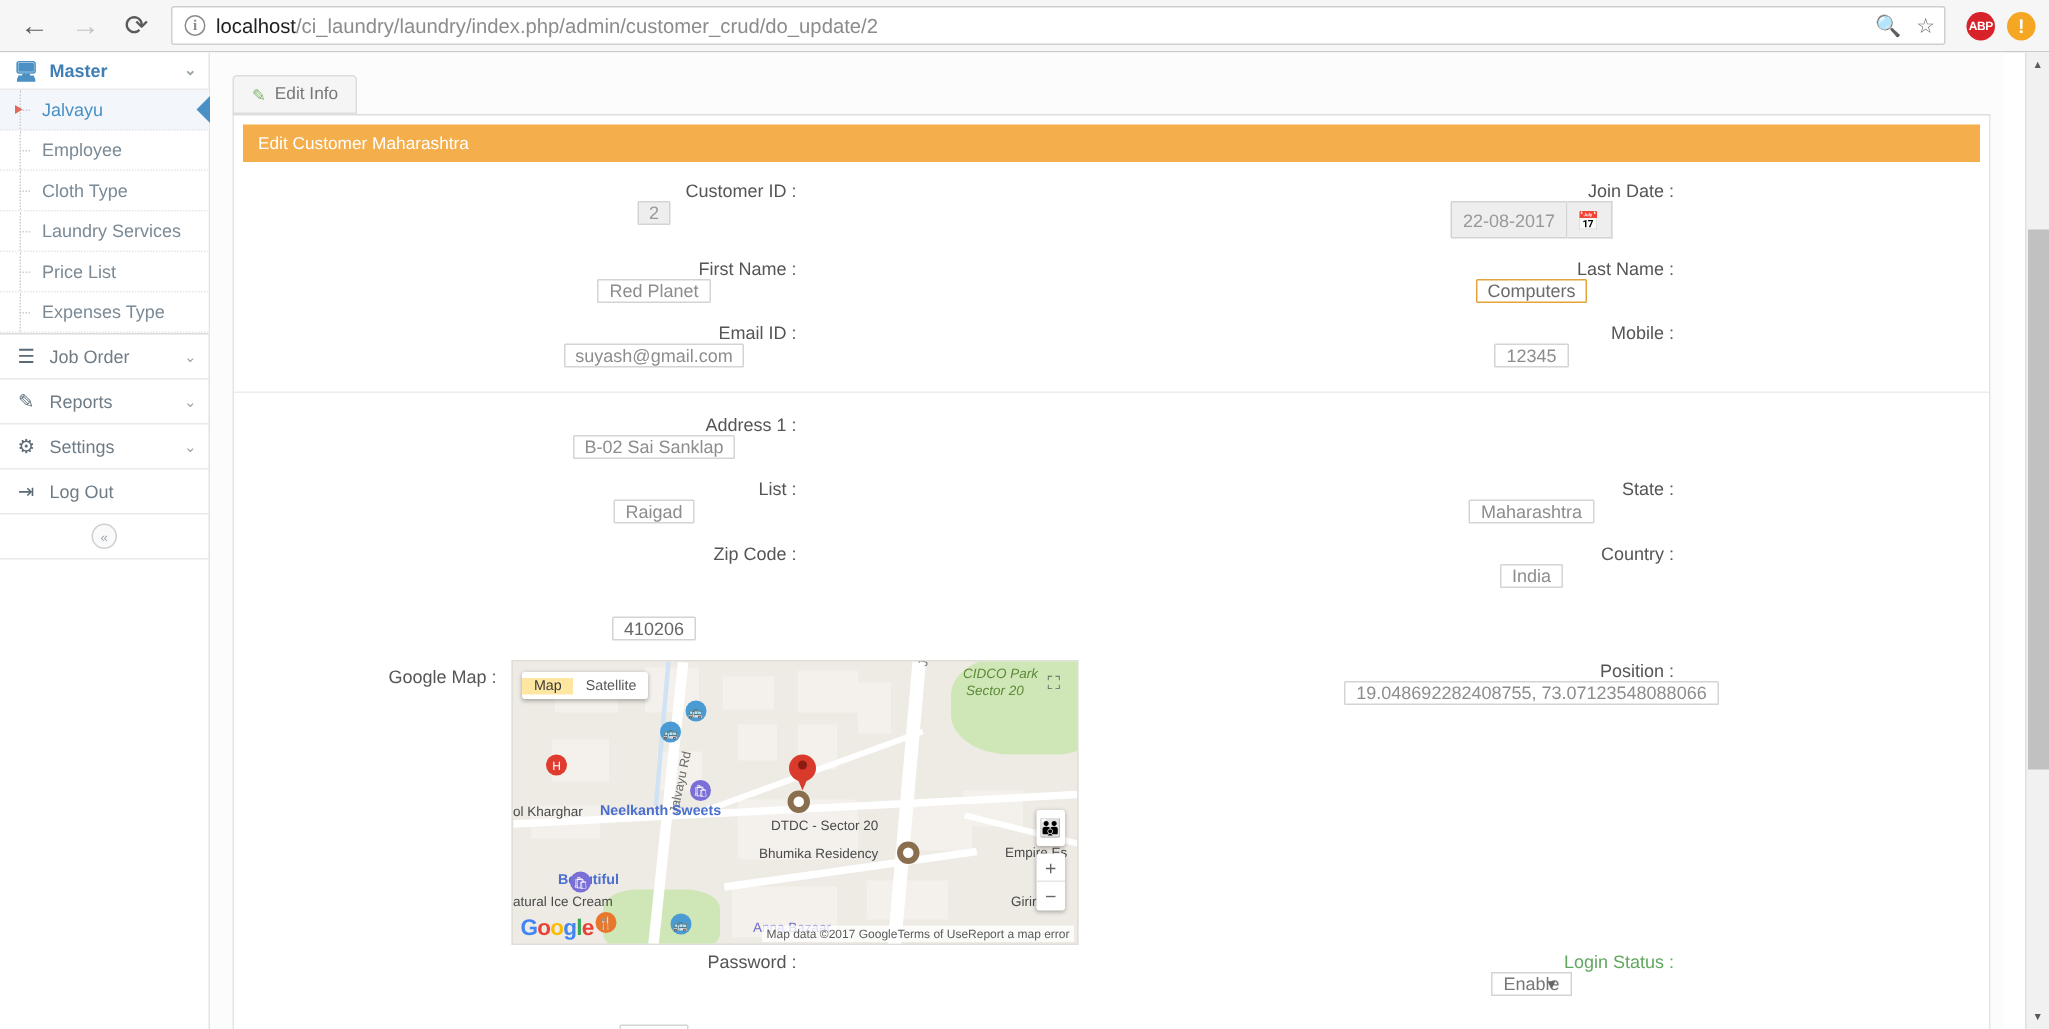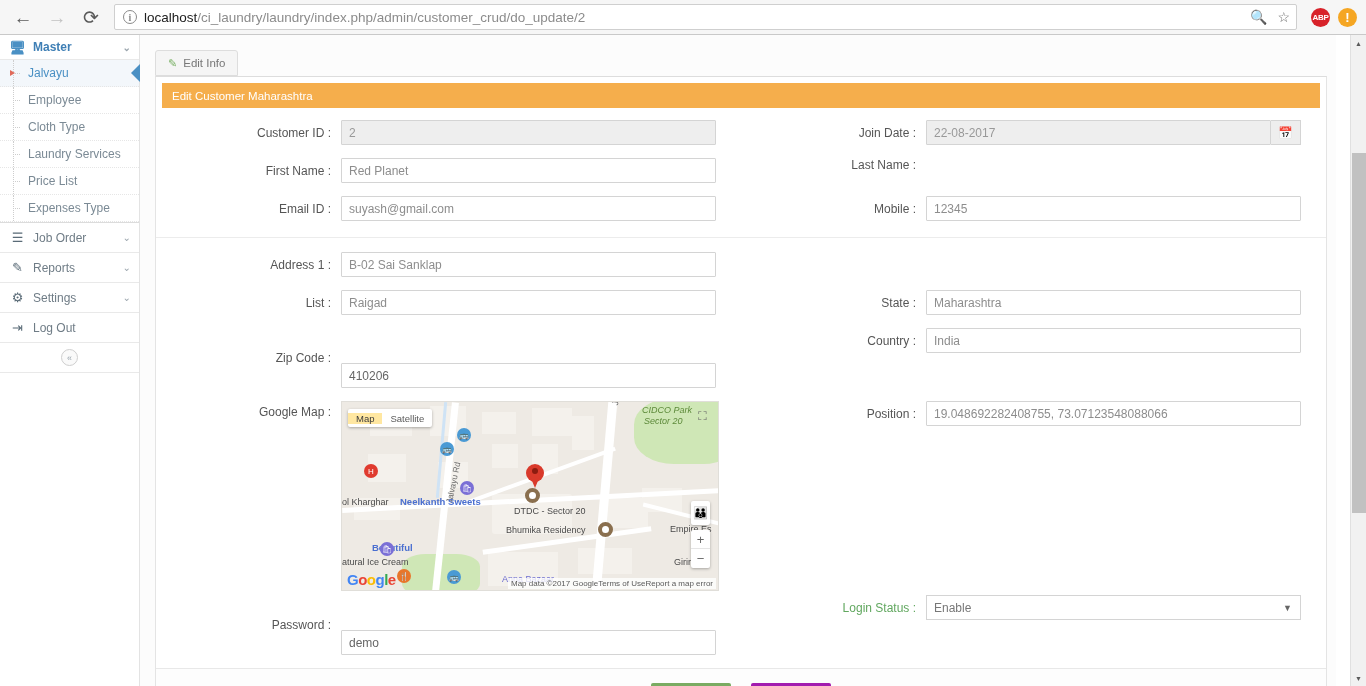--- a/index.html
+++ b/index.html
@@ -200,20 +200,21 @@
     margin: 6px 6px 0 6px;
   }
   .form-body { padding: 12px 0 0 0; }
 
   .row { display: flex; }
   .col { width: 50%; display: flex; align-items: flex-start; }
   .fld {
     display: flex; align-items: center;
     width: 100%;
     margin-bottom: 13px;
+    flex-direction: column;
   }
   .lbl {
     width: 185px;
     text-align: right;
     padding-right: 10px;
     font-size: 12px;
     color: #555;
     flex: 0 0 auto;
   }
   .lbl.green { color: #62a860; }
@@ -525,20 +526,21 @@
         <div class="row">
           <div class="col">
             <div class="fld">
               <div class="lbl">First Name :</div>
               <div class="inp">Red Planet</div>
             </div>
           </div>
           <div class="col">
             <div class="fld">
               <div class="lbl">Last Name :</div>
+              <div class="inp focused">Computers</div>
             </div>
           </div>
         </div>
 
         <div class="row">
           <div class="col">
             <div class="fld">
               <div class="lbl">Email ID :</div>
               <div class="inp">suyash@gmail.com</div>
             </div>

